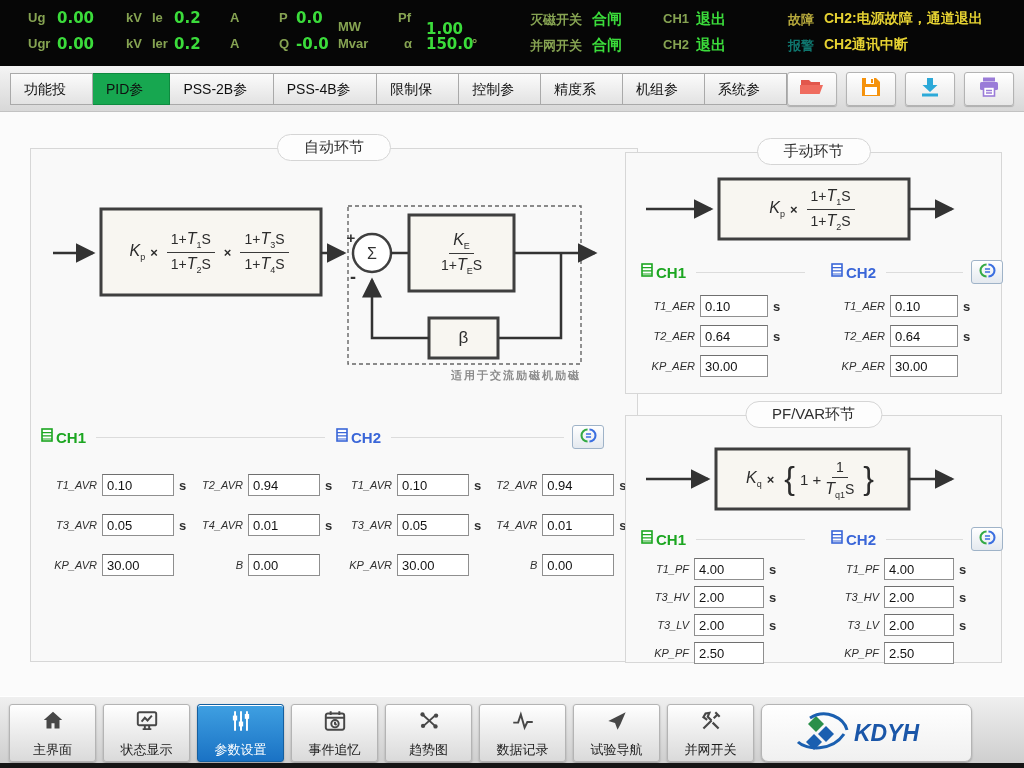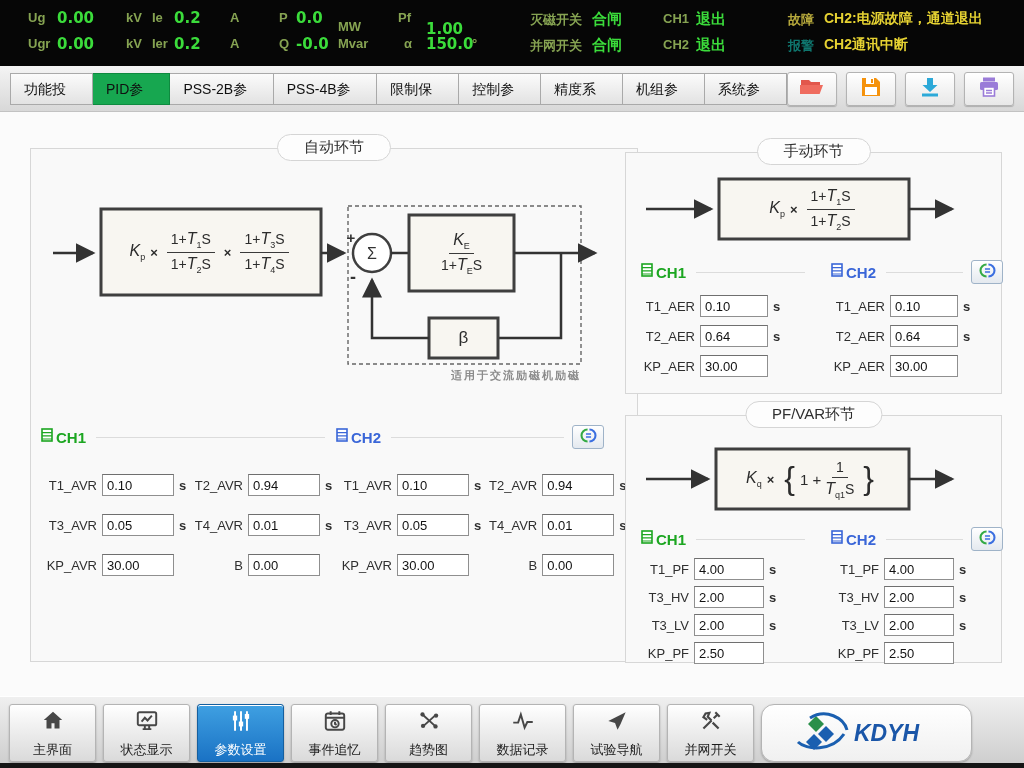--- a/index.html
+++ b/index.html
@@ -35,30 +35,30 @@
   .fbrace{font-size:32px;font-weight:400;margin:0 5px;line-height:1;transform:translateY(-1px);}
   .beta-f{font-size:17px;}
   
   .chgroup{position:absolute;}
   .chead{display:flex;align-items:center;height:22px;}
   .chname{font-size:15px;font-weight:bold;margin-left:3px;}
   .hline{flex:1 1 auto;border-top:1px solid #dcdcdc;margin:0 8px 0 10px;}
   .syncbtn{width:32px;height:24px;border:1px solid #9fb3c8;border-radius:3px;background:linear-gradient(#ffffff,#e4e9ef);display:flex;align-items:center;justify-content:center;cursor:pointer;padding:0;}
   .grid{display:grid;row-gap:7px;}
   .cell{display:flex;align-items:center;height:22px;}
-  .plabel{display:inline-block;text-align:right;font-size:13px;color:#2f2f2f;margin-right:5px;white-space:nowrap;}
+  .plabel{display:inline-block;text-align:right;font-size:11px;color:#2f2f2f;margin-right:5px;white-space:nowrap;font-style:italic;}
   .pinput{height:18px;border:1px solid #8f8f8f;border-top-color:#6f6f6f;background:#fff;font-size:13px;font-family:"Liberation Sans",sans-serif;padding:1px 4px;color:#111;}
   .punit{font-size:13px;color:#2f2f2f;margin-left:5px;font-weight:bold;}
   
   .bottombar{position:absolute;left:0;top:696px;width:1024px;height:72px;background:linear-gradient(#efefef,#cccccc);border-top:1px solid #fff;box-sizing:border-box;padding:7px 0 0 9px;display:flex;gap:7px;}
   .navbtn{width:85px;height:56px;border:1px solid #b4b4b4;border-radius:3px;background:linear-gradient(#ffffff,#eaeaea 55%,#dadada);box-shadow:0 1px 2px rgba(0,0,0,.25), inset 0 1px 0 #fff;display:flex;flex-direction:column;align-items:center;justify-content:center;gap:3px;cursor:pointer;color:#474747;}
   .navbtn .nlabel{font-size:13px;color:#1c1c1c;}
   .navbtn.active{background:linear-gradient(#3fa0e2,#1a72c4);border-color:#155f9f;color:#fff;}
   .navbtn.active .nlabel{color:#fff;}
-  .logotile{width:209px;height:56px;border:1px solid #b4b4b4;border-radius:13px;background:linear-gradient(#ffffff,#f0f0f0);box-shadow:0 1px 2px rgba(0,0,0,.25), inset 0 1px 0 #fff;display:flex;align-items:center;justify-content:center;}
+  .logotile{width:209px;height:56px;border:1px solid #b4b4b4;border-radius:7px;background:linear-gradient(#ffffff,#f0f0f0);box-shadow:0 1px 2px rgba(0,0,0,.25), inset 0 1px 0 #fff;display:flex;align-items:center;justify-content:center;}
   .bstrip{position:absolute;left:0;top:763px;width:1024px;height:5px;background:#151515;}
 </style>
 </head>
 <body>
 
 <div class="app">
 
   <div class="topbar" id="topbar">
       <span class="tb-lbl" style="left: 28px; top: 10px;">Ug</span>
       <span class="tb-val" style="left: 57px; top: 9px;">0.00</span>

